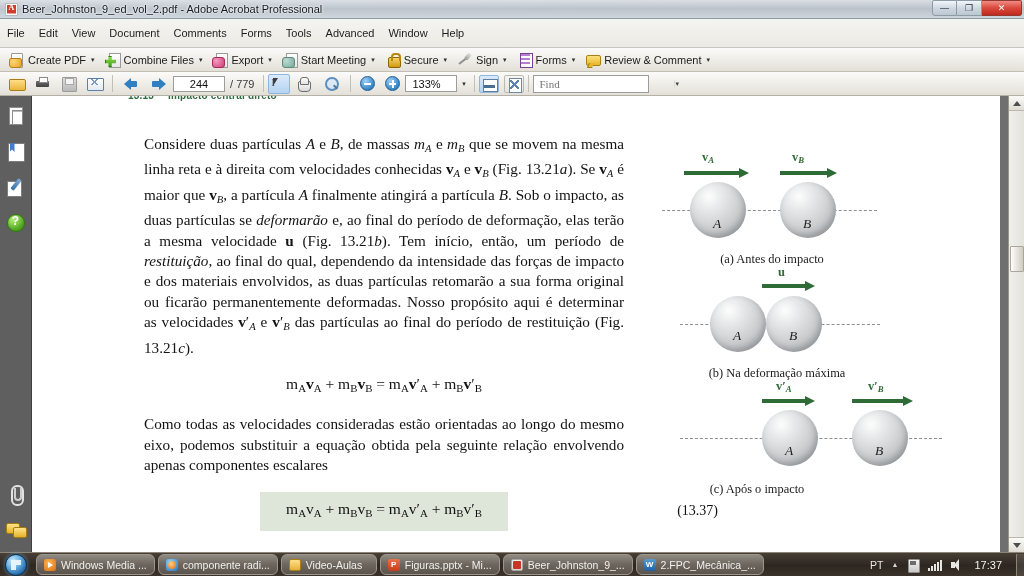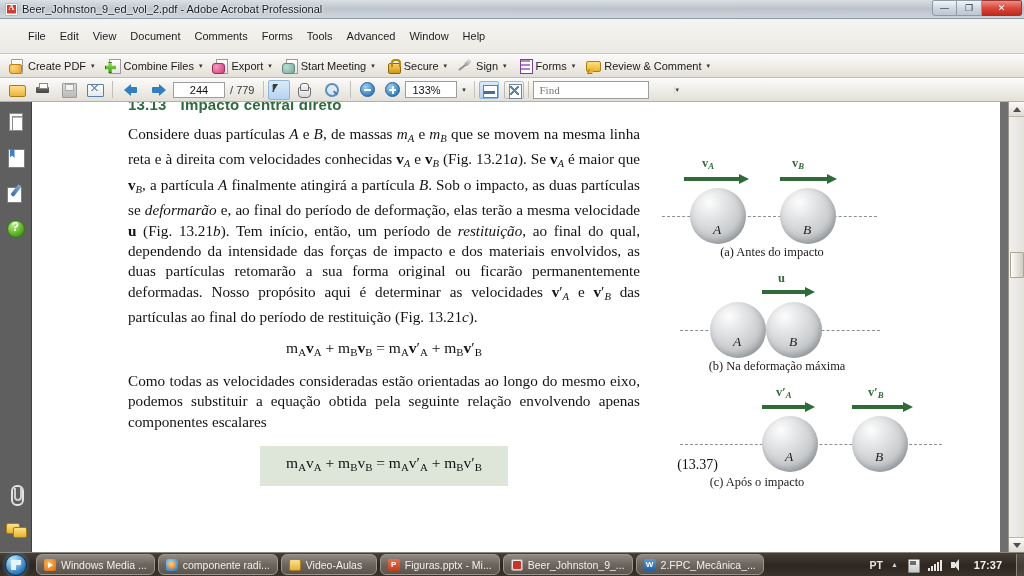--- a/index.html
+++ b/index.html
@@ -59,23 +59,23 @@
   }
   .wb:first-child { border-left: 1px solid #8e9aa6; border-radius: 2px 0 0 3px; }
   .wb.close {
     width: 40px; border-radius: 0 2px 3px 0;
     background: linear-gradient(to bottom,#f28c85,#d8493c 50%,#c0291d);
     color: #fff; border-color: #93382e;
   }
 
   
   .menubar {
-    height: 35px; background: linear-gradient(to bottom,#f4f4f1,#eceae4);
+    height: 29px; background: linear-gradient(to bottom,#f4f4f1,#eceae4);
     border-bottom: 1px solid #c9c6bd;
-    display: flex; align-items: center; padding-left: 21px;
+    display: flex; align-items: center; padding-left: 0;
   }
   .menu-item {
     font-size: 11px; color: #1d1d1d; padding: 2px 7px 3px; cursor: default;
     white-space: nowrap;
   }
 
   
   .toolbar {
     background: linear-gradient(to bottom,#fbfbfa 0%,#eeece6 55%,#e2e0d8 100%);
     border-bottom: 1px solid #c2beb4;
@@ -230,31 +230,31 @@
   .docarea { flex: 1; position: relative; overflow: hidden; background: #6f6f6f; }
   .page {
     position: absolute; left: 0; top: 0; width: 968px; height: 462px;
     background: #fff;
   }
 
   
   .doc-head {
     position: absolute; left: 96px; top: -6px;
     font-family: "Liberation Sans", sans-serif;
-    font-size: 15px; font-weight: bold; color: #2e6b3f; letter-spacing: .2px;
+    font-size: 10px; font-weight: bold; color: #2e6b3f; letter-spacing: .2px;
   }
   .doc-head .num { margin-right: 14px; }
 
   .col-text {
     position: absolute; left: 96px; top: 22px; width: 512px;
     font-family: "Liberation Serif", serif;
     font-size: 15.2px; line-height: 20.4px; color: #131313;
     text-align: justify; text-justify: inter-word;
   }
-  .col-text p { margin: 0; }
+  .col-text p { margin: 16px; }
   .col-text p.indent { text-indent: 22px; }
   .col-text i { font-style: italic; }
   sub { font-size: 70%; vertical-align: -0.28em; }
 
   .eq-center {
     margin: 10px 0 9px; text-align: center;
     font-family: "Liberation Serif", serif; font-size: 15.5px;
   }
   .eq-boxed-wrap {
     position: relative; margin-top: 14px; display: flex;
@@ -268,21 +268,21 @@
   .eq-num {
     position: absolute; right: -78px; top: 9px;
     font-family: Liberation Serif, serif; font-size: 14px; color: #111;
   }
 
   
   .figcol { position: absolute; left: 620px; top: 40px; width: 310px; }
   .fig { position: relative; }
   .fig-cap {
     text-align: center; font-family: "Liberation Serif", serif;
-    font-size: 12.4px; color: #1a1a1a; margin-top: 3px;
+    font-size: 12.4px; color: #1a1a1a; margin-top: 16px;
   }
   .fig-label {
     font-family: "Liberation Sans", sans-serif; font-weight: bold;
     font-size: 13.5px; color: #2e7d4f; margin-top: 14px; padding-left: 18px;
   }
   .sphere {
     position: absolute; border-radius: 50%;
     background: radial-gradient(circle at 34% 26%, #fdfdfd 0%, #e6e7e8 26%, #c8cacc 62%, #a8abae 86%, #9a9da0 100%);
     box-shadow: inset -2px -3px 6px rgba(90,95,100,.35);
   }
@@ -365,21 +365,21 @@
   .task .tico { width: 12px; height: 12px; flex: none; border-radius: 2px; }
   .tico-wmp { background: radial-gradient(circle at 40% 35%,#ffb950,#d96b10); position:relative; }
   .tico-wmp::after{content:"";position:absolute;left:4px;top:3px;border-left:5px solid #fff;border-top:3px solid transparent;border-bottom:3px solid transparent;}
   .tico-ff { background: radial-gradient(circle at 38% 32%,#9fdcff,#1f6fb5); border-radius:50%; position:relative;}
   .tico-ff::after{content:"";position:absolute;left:2px;top:2px;width:8px;height:8px;border-radius:50%;background:radial-gradient(circle at 40% 35%,#ffd27f,#e06a17);}
   .tico-folder { background: linear-gradient(#ffdf8c,#e3b23b); border:1px solid #a87f16; }
   .tico-ppt { background: linear-gradient(#e9714a,#c43d18); color:#fff; font-size:8px; text-align:center; line-height:12px; font-weight:bold;}
   .tico-pdf { background: linear-gradient(#f0f0f0,#d6d6d6); border:1px solid #a5a5a5; position:relative;}
   .tico-pdf::after{content:"";position:absolute;left:1px;top:1px;right:1px;bottom:1px;background:#cb3322;border-radius:1px;}
   .tico-word { background: linear-gradient(#5b9bd5,#1f5fa0); color:#fff; font-size:8px; text-align:center; line-height:12px; font-weight:bold;}
-  .tray { display: flex; align-items: center; gap: 8px; padding: 0 8px; flex: none; font-weight: bold; }
+  .tray { display: flex; align-items: center; gap: 8px; padding: 0 8px; flex: none; }
   .tray-lang { font-size: 10.5px; color: #e9e6e1; }
   .tray-caret { font-size: 7px; color: #d8d5d0; }
   .tray-ic { width: 14px; height: 14px; position: relative; }
   .ic-flag-tray::before{content:"";position:absolute;left:2px;top:1px;width:10px;height:12px;background:linear-gradient(#f2f2f2,#c9c9c9);border:1px solid #8e8e8e;border-radius:1px;}
   .ic-flag-tray::after{content:"";position:absolute;left:4px;top:3px;width:6px;height:4px;background:#6c6c6c;}
   .ic-signal{display:flex;align-items:flex-end;gap:1px;height:12px;}
   .ic-signal i{display:block;width:2px;background:#e8e6e2;}
   .ic-vol::before{content:"";position:absolute;left:1px;top:4px;width:4px;height:6px;background:#e8e6e2;}
   .ic-vol::after{content:"";position:absolute;left:4px;top:1px;border-right:5px solid #e8e6e2;border-top:6px solid transparent;border-bottom:6px solid transparent;}
   .tray-time { font-size: 11px; color: #f4f2ee; padding-left: 2px; }

